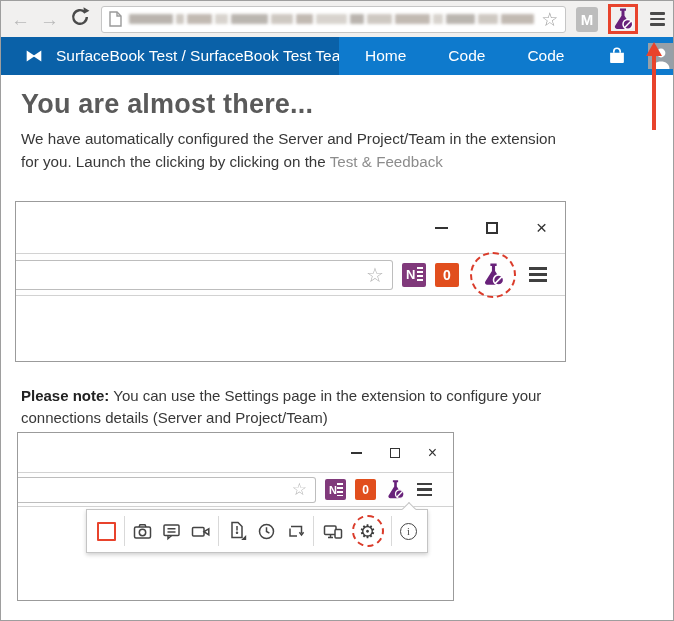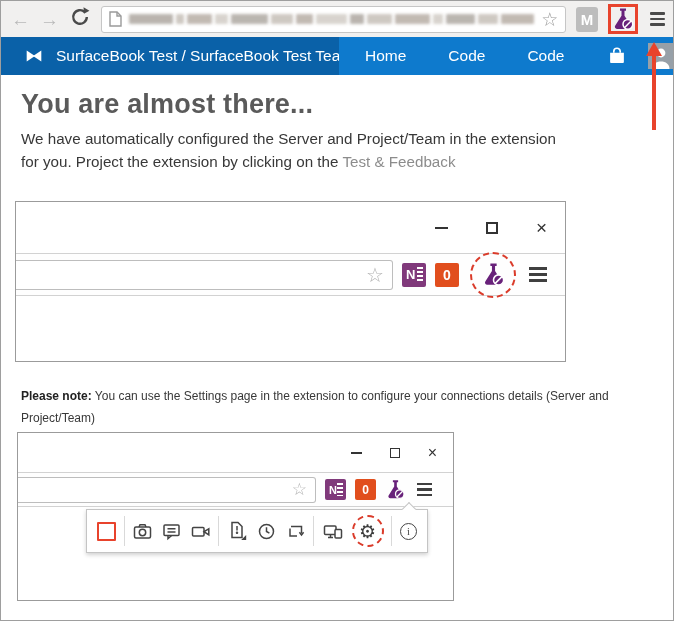--- a/index.html
+++ b/index.html
@@ -58,21 +58,21 @@
 
   
   .page-heading{
     position:absolute; left:20px; top:88px; font-size:27px; font-weight:700;
     color:#5a5a5a; letter-spacing:.2px;
   }
   .intro{ position:absolute; left:20px; top:126px; width:625px;
     font-size:15.2px; line-height:23px; color:#383838; }
   .intro .hl{ color:#8c8c8c; }
   .note{ position:absolute; left:20px; top:384px; width:600px;
-    font-size:12px; line-height:22px; color:#383838; }
+    font-size:15px; line-height:22px; color:#383838; }
   .note b{ color:#222; }
 
   
   .shot{ position:absolute; background:#fff; border:1px solid #9b9b9b; }
   .shot1{ left:14px; top:200px; width:551px; height:161px; }
   .shot2{ left:16px; top:431px; width:437px; height:169px; }
   .titlebar{ display:flex; align-items:center; justify-content:flex-end; border-bottom:1px solid #d2d2d2; }
   .shot1 .titlebar{ height:52px; padding-right:18px; gap:38px; }
   .shot2 .titlebar{ height:40px; padding-right:16px; gap:28px; }
   .ctl-min{ width:13px; height:2px; background:#333; }
@@ -218,21 +218,21 @@
 
   <div class="red-arrow">
     <div class="head"></div>
     <div class="shaft"></div>
   </div>
 
   <h1 class="page-heading">You are almost there...</h1>
 
   <p class="intro">
     <span>We have automatically configured the Server and Project/Team in the extension</span><br>
-    <span>for you. Project the extension by clicking on the </span><span class="hl">Test &amp; Feedback</span><br>
+    <span>for you. Launch the clicking by clicking on the </span><span class="hl">Test &amp; Feedback</span><br>
   </p>
 
   <div class="shot shot1">
     <div class="titlebar">
       <span class="ctl-min"></span>
       <span class="ctl-max"></span>
       <span class="ctl-close">×</span>
     </div>
     <div class="shot-toolbar">
       <div class="omni2">

